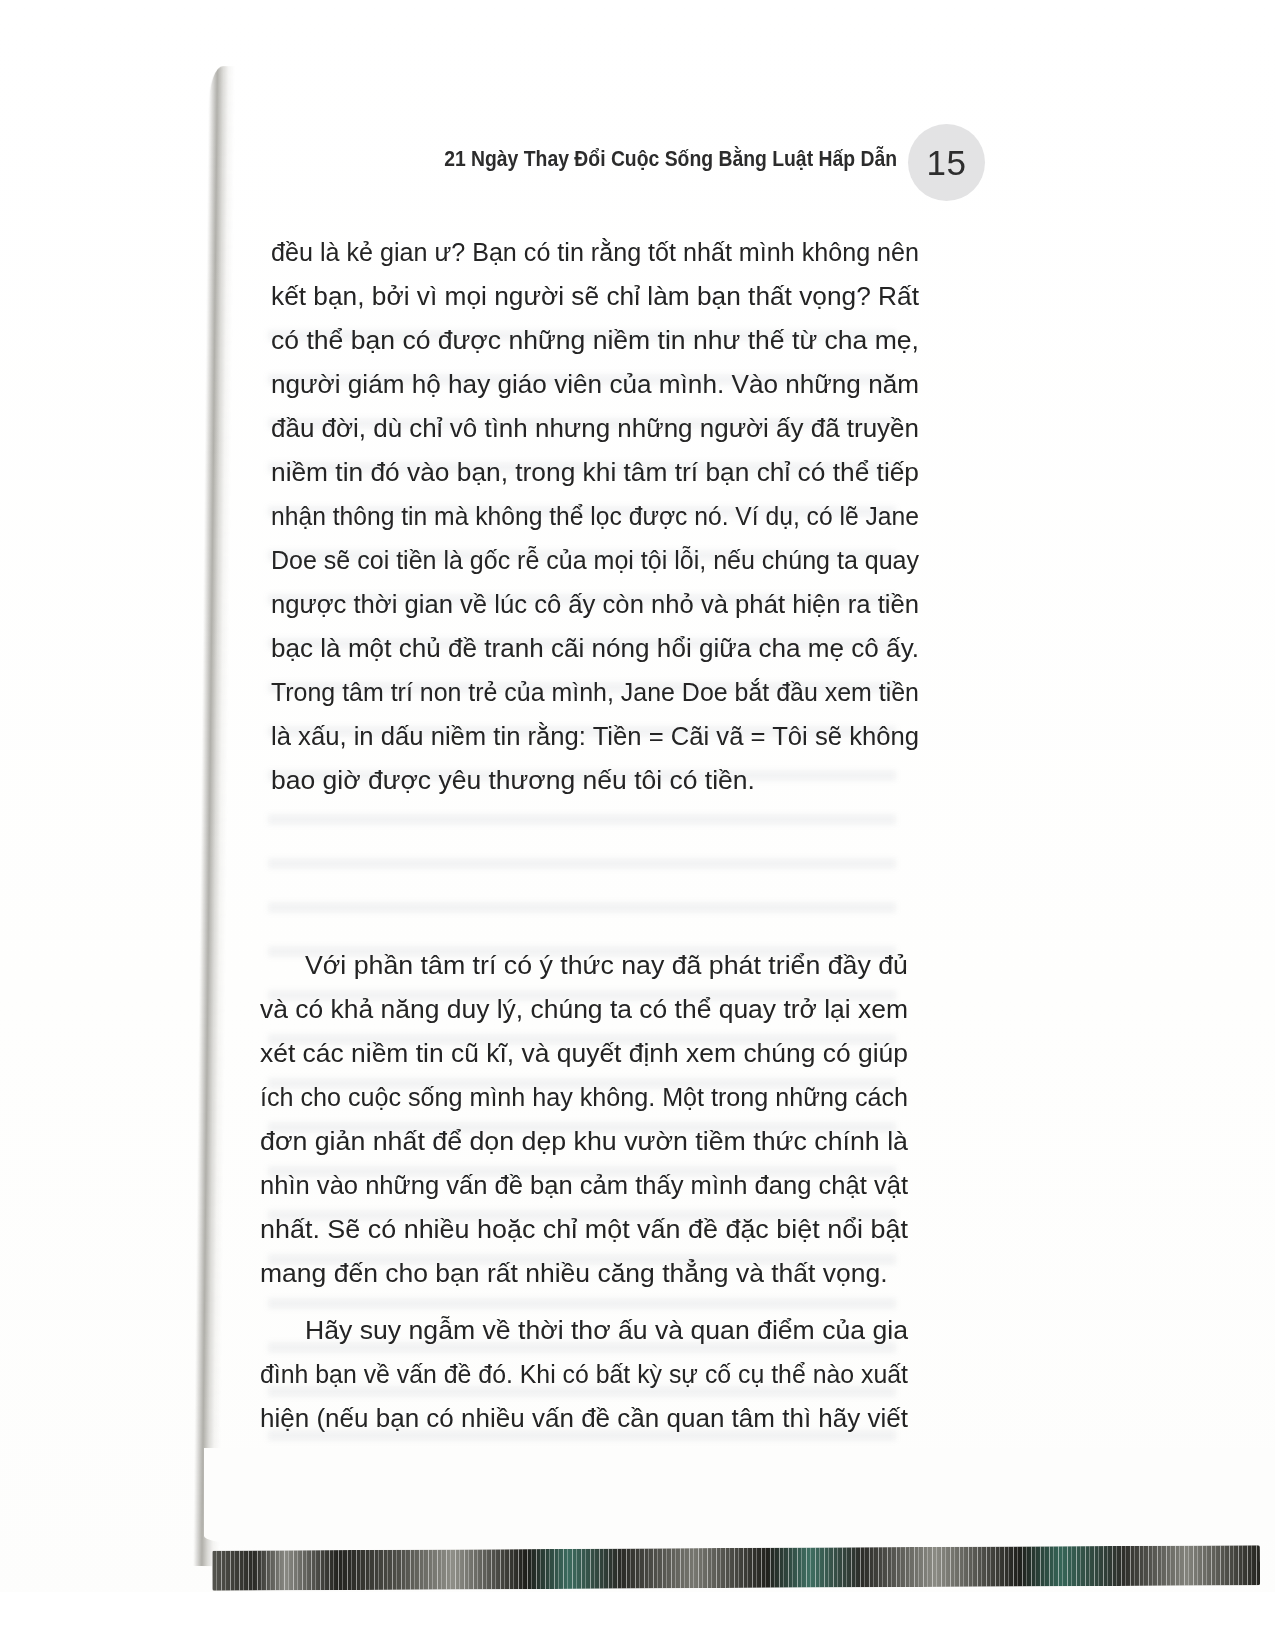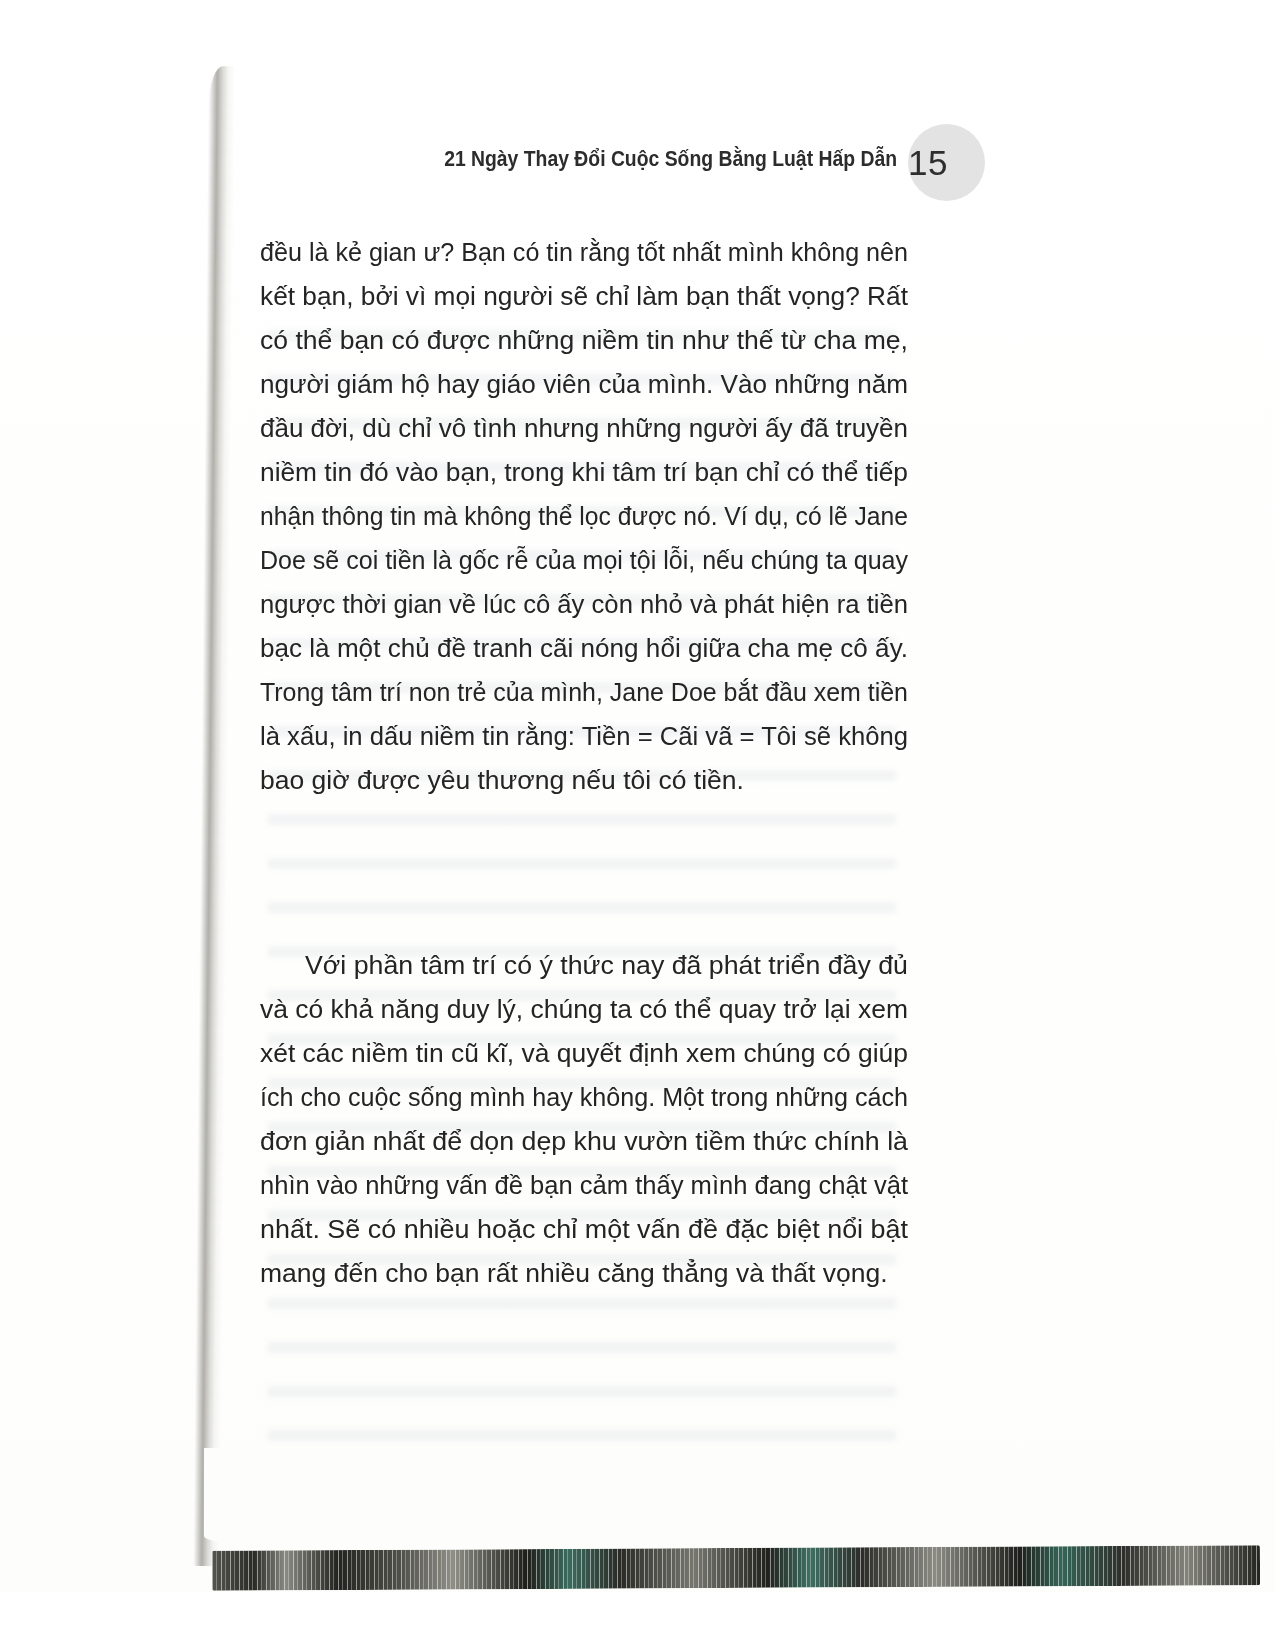--- a/index.html
+++ b/index.html
@@ -43,39 +43,39 @@
     position: absolute; left: 253px; top: 146px; width: 644px;
     text-align: right;
     font-size: 22px; font-weight: bold; color: #2c2c2c;
     transform: scaleX(0.88); transform-origin: 100% 50%;
     white-space: nowrap;
   }
   .page-number-badge {
     position: absolute; left: 908px; top: 124px;
     width: 77px; height: 77px; border-radius: 50%;
     background: #e3e3e4;
-    display: flex; align-items: center; justify-content: flex-start;
+    display: flex; align-items: center; justify-content: center;
   }
   .page-number-badge span {
     font-size: 35px; color: #2e2e2e; letter-spacing: 0.5px;
   }
   .para { position: absolute; }
   .para svg { display: block; overflow: visible; }
   .body-para text {
     font-family: "Liberation Sans", sans-serif;
     font-size: 26.5px;
     fill: #242424;
   }
   .display-heading text {
     font-family: "Liberation Sans", sans-serif;
     font-size: 48px; font-weight: bold;
     fill: #1d1d1d;
     stroke: #1d1d1d; stroke-width: 0.9px;
   }
-  #para1 { left: 260px; top: 231px; }
+  #para1 { left: 271px; top: 231px; }
   #heading { left: 295px; top: 836px; }
   #para2 { left: 260px; top: 944px; }
   #para3 { left: 260px; top: 1309px; }
   
   .fabric-strip {
     position: absolute; left: 212px; top: 1548px;
     width: 1048px; height: 40px;
     background-image:
       repeating-linear-gradient(90deg,
         rgba(255,255,255,0.50) 0 1px,
@@ -180,18 +180,29 @@
         <text x="0" y="30" textLength="648" lengthAdjust="spacingAndGlyphs">nhìn vào những vấn đề bạn cảm thấy mình đang chật vật</text>
       </svg>
       <svg width="648" height="44">
         <text x="0" y="30" textLength="648" lengthAdjust="spacingAndGlyphs">nhất. Sẽ có nhiều hoặc chỉ một vấn đề đặc biệt nổi bật</text>
       </svg>
       <svg width="648" height="44">
         <text x="0" y="30">mang đến cho bạn rất nhiều căng thẳng và thất vọng.</text>
       </svg>
     </div>
 
+  <div id="para3" class="para body-para">
+      <svg width="648" height="44">
+        <text x="45" y="30" textLength="603" lengthAdjust="spacingAndGlyphs">Hãy suy ngẫm về thời thơ ấu và quan điểm của gia</text>
+      </svg>
+      <svg width="648" height="44">
+        <text x="0" y="30" textLength="648" lengthAdjust="spacingAndGlyphs">đình bạn về vấn đề đó. Khi có bất kỳ sự cố cụ thể nào xuất</text>
+      </svg>
+      <svg width="648" height="44">
+        <text x="0" y="30" textLength="648" lengthAdjust="spacingAndGlyphs">hiện (nếu bạn có nhiều vấn đề cần quan tâm thì hãy viết</text>
+      </svg>
+    </div>
 
   <div class="page-bottom-mask"></div>
   <div class="fabric-strip"></div>
   <div class="below-page"></div>
 
 </div>
 
 </body></html>

